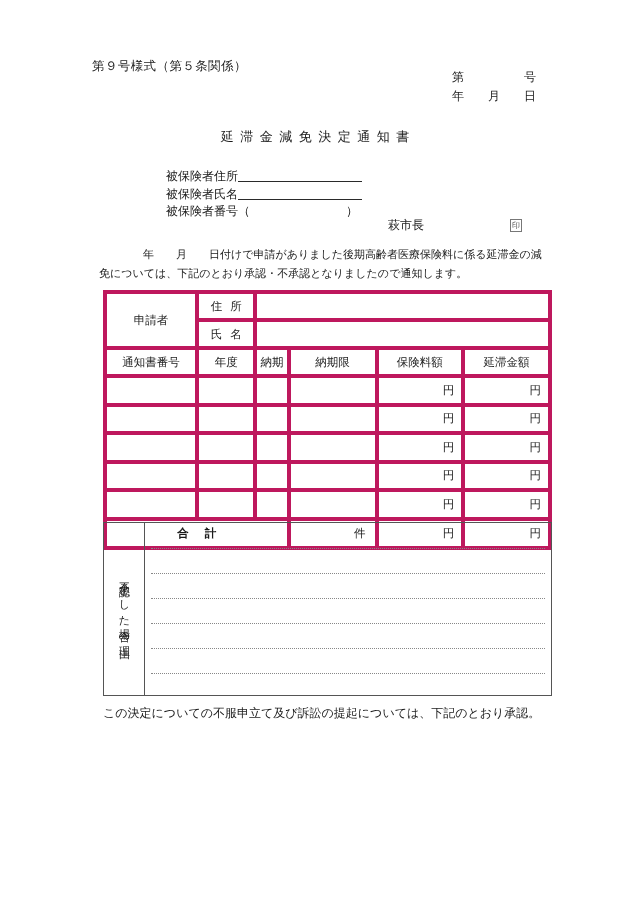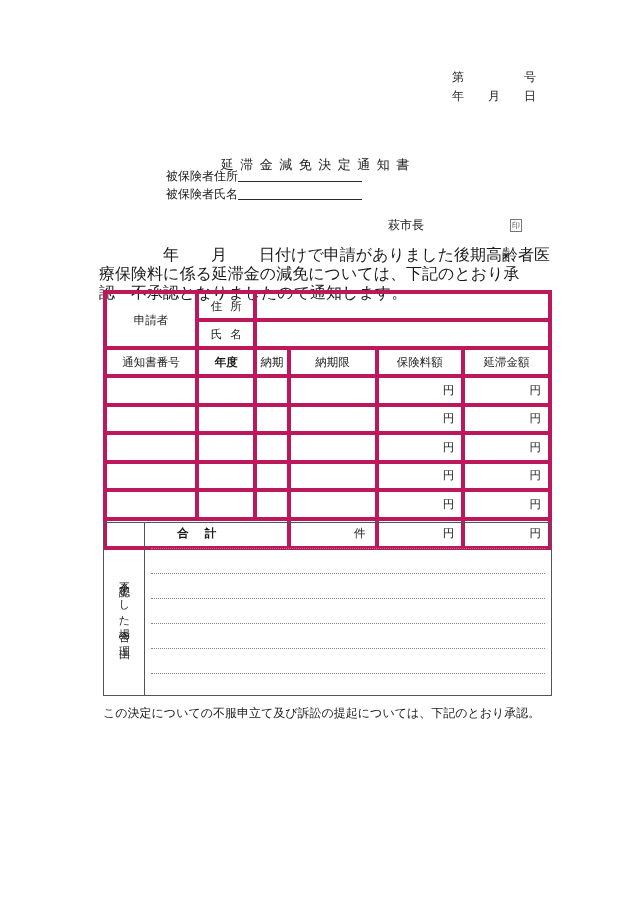--- a/index.html
+++ b/index.html
@@ -46,21 +46,20 @@
 
   .doc-title {
     position: absolute;
     left: 0;
     right: 0;
     top: 128px;
     text-align: center;
     font-size: 13px;
     letter-spacing: 6.5px;
     text-indent: 6.5px;
-    margin-top: 28px;
   }
 
   
   .insured-block {
     position: absolute;
     left: 124px;
     top: 168px;
     font-size: 12px;
     line-height: 17.5px;
     margin-left: 42px;
@@ -99,21 +98,21 @@
     vertical-align: 1px;
     margin-left: 86px;
   }
 
   
   .body-para {
     position: absolute;
     left: 99px;
     top: 245px;
     width: 452px;
-    font-size: 16px;
+    font-size: 11px;
     line-height: 19px;
   }
   .body-para .indent { display: inline-block; white-space: pre; }
 
   
   .main-table {
     position: absolute;
     left: 103px;
     top: 290px;
     width: 449px;
@@ -136,21 +135,21 @@
     display: block;
     letter-spacing: 16px;
     text-indent: 16px;
     font-weight: bold;
   }
   td.applicant-label { width: 100px; }
   td.field-label { width: 59px; }
   td.field-value { text-align: left; }
 
   td.c-notice { width: 100px; }
-  td.c-year   { width: 37px; font-weight: bold; }
+  td.c-year   { width: 37px; }
   td.c-term   { width: 32px; }
   td.c-due    { width: 94px; margin-top: 28px; }
   td.c-fee    { width: 93px; }
   td.c-late   { width: 93px; }
 
   td.money {
     text-align: right;
     padding-right: 7px;
   }
   td.count {
@@ -213,34 +212,38 @@
     top: 705px;
     font-size: 12px;
     white-space: nowrap;
   }
 </style>
 </head>
 <body>
 
 <div class="page">
 
+  <div class="form-code">第９号様式（第５条関係）</div>
 
   <div class="doc-number-block">
     <span class="row">第　　　　　号</span>
     <span class="row">年　　月　　日</span>
   </div>
 
   <div class="doc-title">延滞金減免決定通知書</div>
 
   <div class="insured-block">
     <span class="insured-row">
       <span class="lbl">被保険者住所</span><span class="ul"></span>
     </span>
     <span class="insured-row">
       <span class="lbl">被保険者氏名</span><span class="ul"></span>
+    </span>
+    <span class="insured-row">
+      <span class="lbl">被保険者番号</span><span class="paren">（</span><span class="paren">　　　　　　　　</span><span class="paren">）</span>
     </span>
   </div>
 
   <div class="issuer-line">
     <span>萩市長</span><span class="seal">印</span>
   </div>
 
   <div class="body-para">
     <span class="indent">　　　　</span><span>年　　月　　日付けで申請がありました後期高齢者医療保険料に係る延滞金</span><span>の減免については、下記のとおり承認・不承認となりましたので通知します。</span>
   </div>

